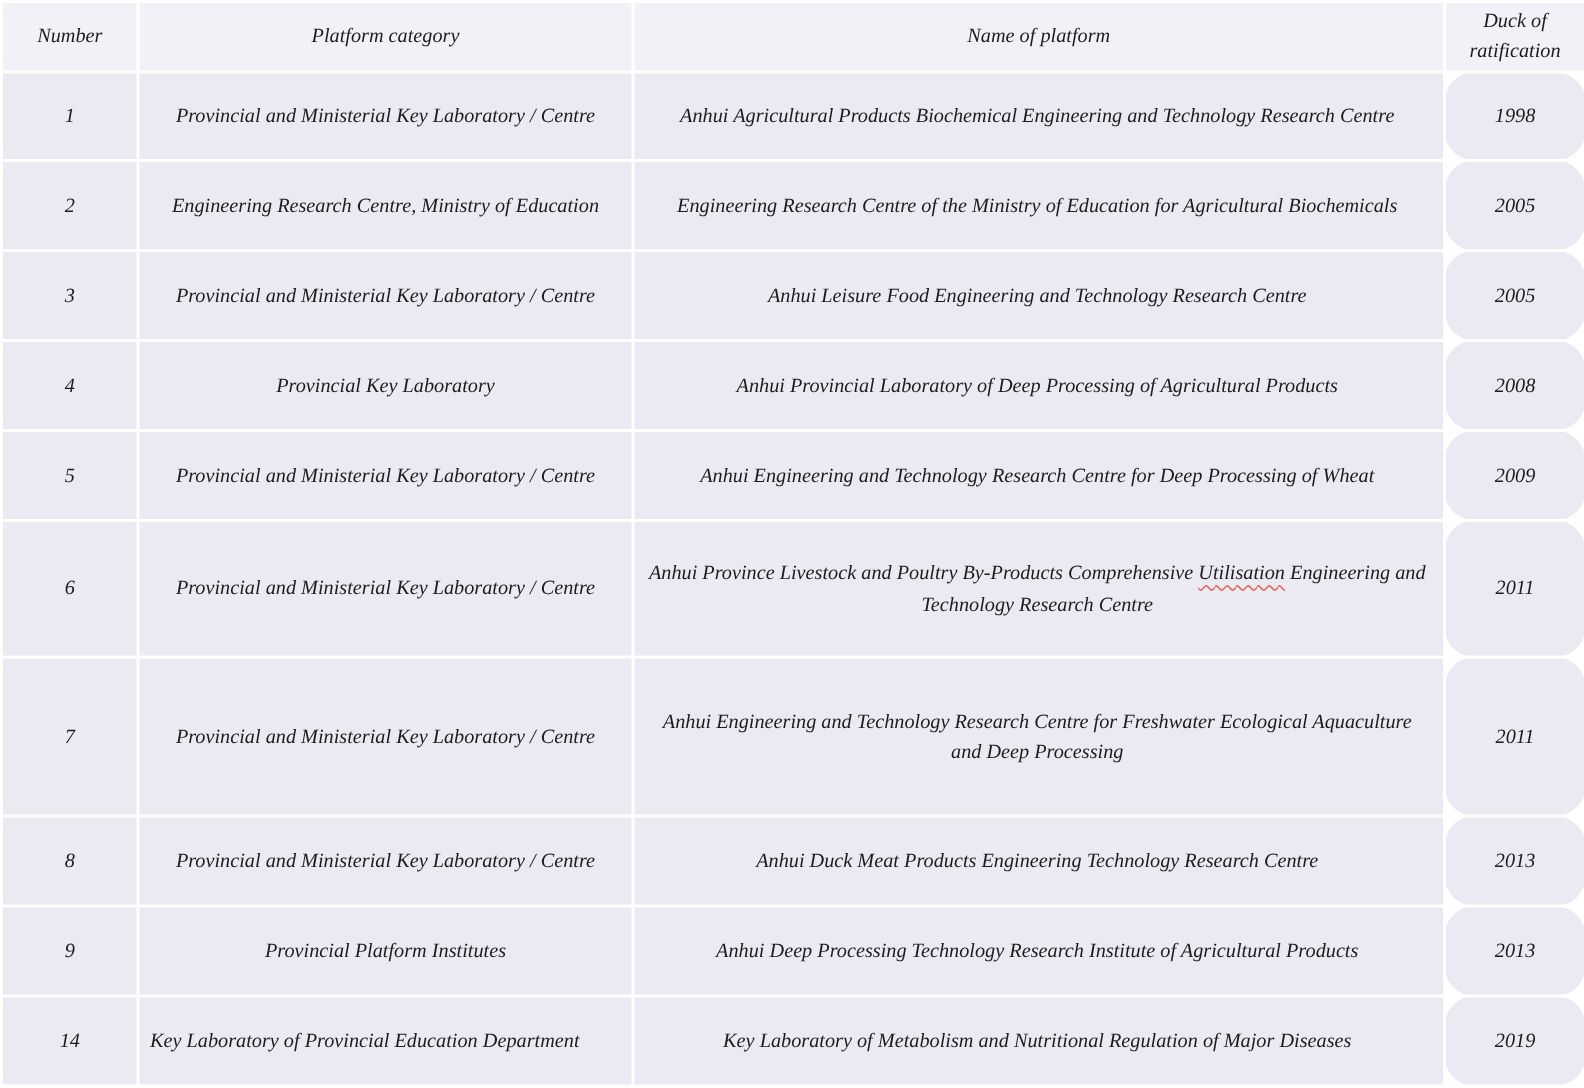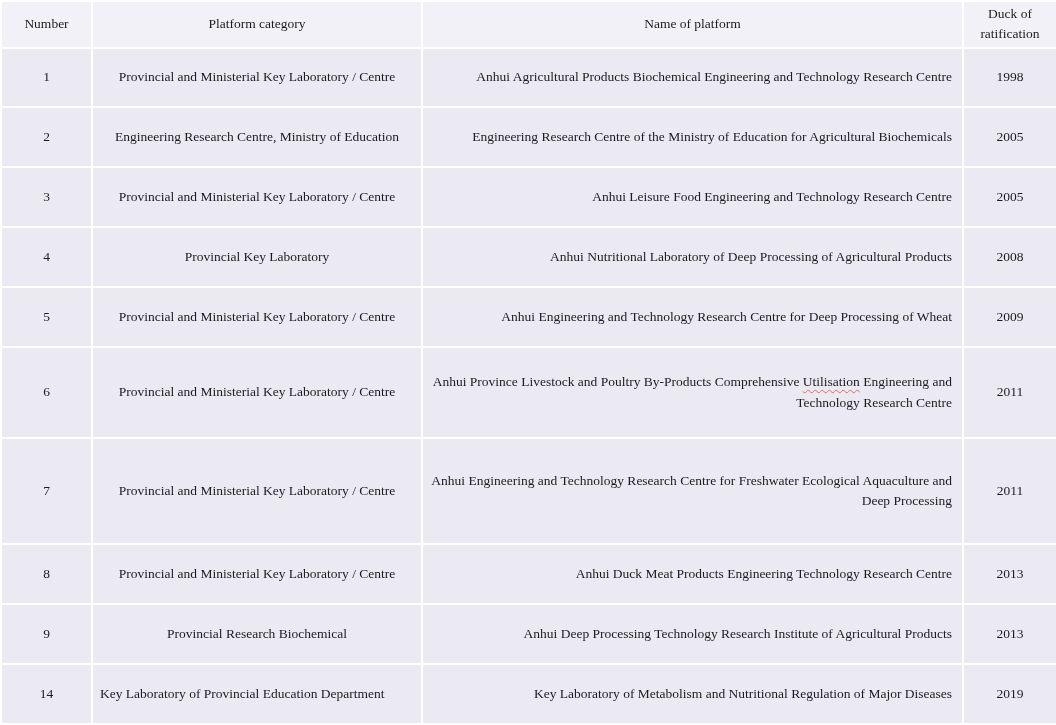--- a/index.html
+++ b/index.html
@@ -13,20 +13,21 @@
   * { box-sizing: border-box; }
   body {
     margin: 0;
     background: var(--page-bg);
     font-family: "Liberation Serif", "DejaVu Serif", serif;
   }
   .doc {
     width: 1056px;
     height: 725px;
     overflow: hidden;
+    font-style: italic;
   }
   table {
     width: 1056px;
     height: 725px;
     border-collapse: collapse;
     table-layout: fixed;
     font-size: 13.5px;
     color: var(--text);
   }
   th, td {
@@ -40,23 +41,23 @@
   }
   thead th {
     background: var(--header-bg);
     padding: 2px 4px;
   }
   thead tr { height: 44px; }
   tbody tr { height: 44px; }
   tbody tr:nth-child(6)  { height: 67px; }
   tbody tr:nth-child(7)  { height: 78px; }
   tbody tr:nth-child(14) { height: 49px; }
-  td.name-cell { text-align: right; padding: 2px 10px 2px 8px; }
+  td.name-cell { text-align: center; padding: 2px 10px 2px 8px; }
   td.number-cell { padding: 2px 2px; }
-  td.year-cell { padding: 2px 4px; }
+  td.year-cell { padding: 2px 4px; border-radius: 20px; }
   td.category-cell.align-left { text-align: left; }
   .misspelled {
     text-decoration-line: underline;
     text-decoration-style: wavy;
     text-decoration-color: var(--squiggle);
     text-decoration-thickness: 1px;
     text-underline-offset: 3px;
     margin-top: 44px;
   }
 </style>
@@ -94,21 +95,21 @@
   </tr>
         <tr>
     <td class="number-cell">3</td>
     <td class="category-cell">Provincial and Ministerial Key Laboratory / Centre</td>
     <td class="name-cell"><span>Anhui Leisure Food Engineering and Technology Research Centre</span></td>
     <td class="year-cell">2005</td>
   </tr>
         <tr>
     <td class="number-cell">4</td>
     <td class="category-cell">Provincial Key Laboratory</td>
-    <td class="name-cell"><span>Anhui Nutritional Laboratory of Deep Processing of Agricultural Products</span></td>
+    <td class="name-cell"><span>Anhui Provincial Laboratory of Deep Processing of Agricultural Products</span></td>
     <td class="year-cell">2008</td>
   </tr>
         <tr>
     <td class="number-cell">5</td>
     <td class="category-cell">Provincial and Ministerial Key Laboratory / Centre</td>
     <td class="name-cell"><span>Anhui Engineering and Technology Research Centre for Deep Processing of Wheat</span></td>
     <td class="year-cell">2009</td>
   </tr>
         <tr>
     <td class="number-cell">6</td>
@@ -123,21 +124,21 @@
     <td class="year-cell">2011</td>
   </tr>
         <tr>
     <td class="number-cell">8</td>
     <td class="category-cell">Provincial and Ministerial Key Laboratory / Centre</td>
     <td class="name-cell"><span>Anhui Duck Meat Products Engineering Technology Research Centre</span></td>
     <td class="year-cell">2013</td>
   </tr>
         <tr>
     <td class="number-cell">9</td>
-    <td class="category-cell">Provincial Research Biochemical</td>
+    <td class="category-cell">Provincial Platform Institutes</td>
     <td class="name-cell"><span>Anhui Deep Processing Technology Research Institute of Agricultural Products</span></td>
     <td class="year-cell">2013</td>
   </tr>
         <tr>
     <td class="number-cell">14</td>
     <td class="category-cell align-left">Key Laboratory of Provincial Education Department</td>
     <td class="name-cell"><span>Key Laboratory of Metabolism and Nutritional Regulation of Major Diseases</span></td>
     <td class="year-cell">2019</td>
   </tr>
       </tbody>

